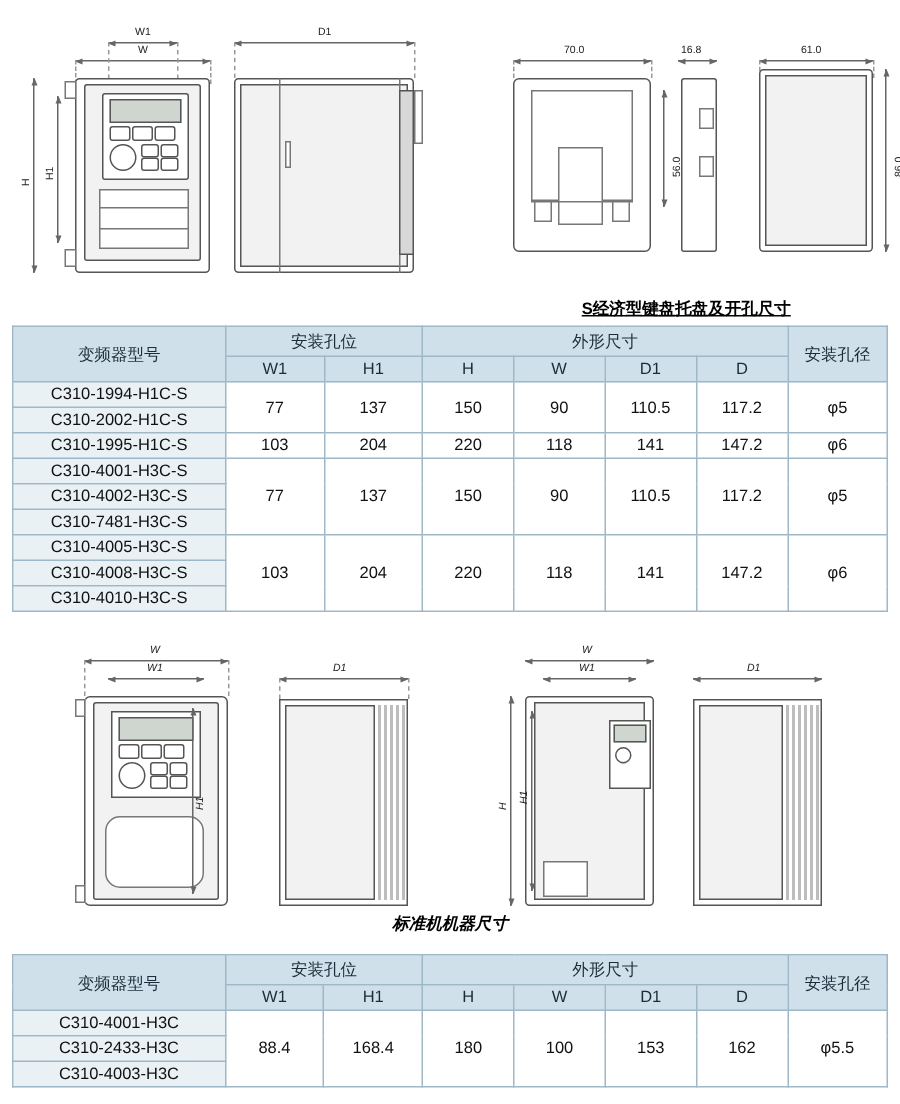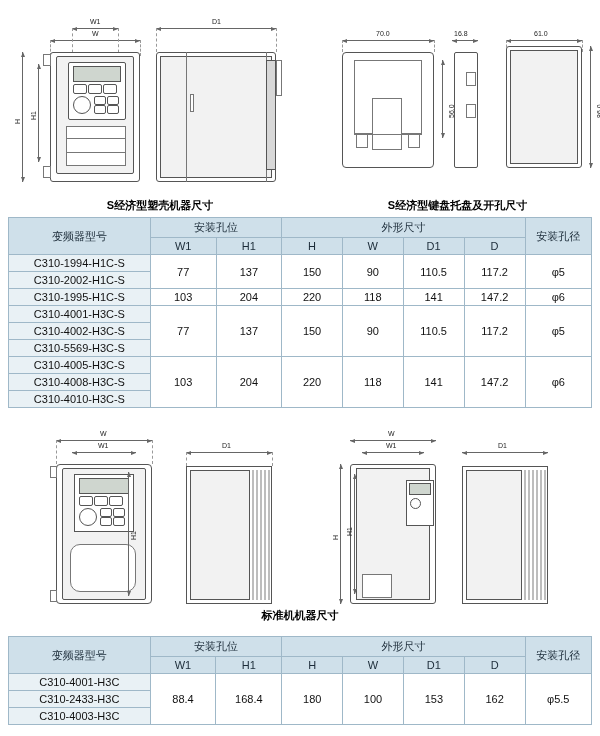--- a/index.html
+++ b/index.html
@@ -125,21 +125,20 @@
     <div class="rect thin" style="left:33px;top:158px;width:8px;height:12px;"></div>
 
     <div class="rect" style="left:146px;top:44px;width:120px;height:130px;border-radius:3px;"></div>
     <div class="rect grey" style="left:150px;top:48px;width:112px;height:122px;"></div>
     <div class="vline" style="left:176px;top:44px;height:130px;"></div>
     <div class="vline" style="left:256px;top:44px;height:130px;"></div>
     <div class="rect thin" style="left:266px;top:52px;width:6px;height:36px;"></div>
     <div class="rect dgrey" style="left:256px;top:52px;width:10px;height:110px;"></div>
     <div class="rect thin" style="left:180px;top:86px;width:4px;height:18px;"></div>
 
-    <div class="caption" style="left:0px;top:190px;width:300px;">S经济型塑壳机器尺寸</div>
   </div>
 
   <div class="draw" style="left:320px;top:8px;width:275px;height:180px;">
 
     <div class="arrowline" style="left:22px;top:32px;width:92px;"></div>
     <div class="dim" style="left:56px;top:22px;">70.0</div>
     <div class="extline" style="left:22px;top:32px;height:12px;"></div>
     <div class="extline" style="left:114px;top:32px;height:12px;"></div>
 
     <div class="arrowline" style="left:132px;top:32px;width:26px;"></div>
@@ -162,21 +161,21 @@
 
     <div class="rect" style="left:134px;top:44px;width:24px;height:116px;border-radius:2px;"></div>
     <div class="rect thin" style="left:146px;top:64px;width:10px;height:14px;"></div>
     <div class="rect thin" style="left:146px;top:96px;width:10px;height:14px;"></div>
 
     <div class="rect" style="left:186px;top:38px;width:76px;height:122px;border-radius:3px;"></div>
     <div class="rect grey" style="left:190px;top:42px;width:68px;height:114px;"></div>
     <div class="arrowvert" style="left:270px;top:38px;height:122px;"></div>
     <div class="dimv" style="left:276px;top:110px;">86.0</div>
 
-    <div class="caption" style="left:0px;top:190px;width:275px;">S经济型键盘托盘及开孔尺寸</div>
+    <div class="caption" style="left:0px;top:190px;width:275px;text-decoration:underline;">S经济型键盘托盘及开孔尺寸</div>
   </div>
 
   <table class="dims" style="left:8px;top:217px;width:584px;">
     <thead>
       <tr>
         <th rowspan="2" style="width:142px;">变频器型号</th>
         <th colspan="2" style="width:132px;">安装孔位</th>
         <th colspan="4" style="width:244px;">外形尺寸</th>
         <th rowspan="2" style="width:66px;">安装孔径</th>
       </tr>
@@ -220,42 +219,42 @@
         <td class="val" rowspan="3">150</td>
         <td class="val" rowspan="3">90</td>
         <td class="val" rowspan="3">110.5</td>
         <td class="val" rowspan="3">117.2</td>
         <td class="val" rowspan="3">φ5</td>
       </tr>
       <tr>
         <td class="model">C310-4002-H3C-S</td>
       </tr>
       <tr>
-        <td class="model">C310-5569-H3C-S</td>
+        <td class="model">C310-7481-H3C-S</td>
       </tr>
       <tr>
         <td class="model">C310-4005-H3C-S</td>
         <td class="val" rowspan="3">103</td>
         <td class="val" rowspan="3">204</td>
         <td class="val" rowspan="3">220</td>
         <td class="val" rowspan="3">118</td>
         <td class="val" rowspan="3">141</td>
         <td class="val" rowspan="3">147.2</td>
         <td class="val" rowspan="3">φ6</td>
       </tr>
       <tr>
         <td class="model">C310-4008-H3C-S</td>
       </tr>
       <tr>
         <td class="model">C310-4010-H3C-S</td>
       </tr>
     </tbody>
   </table>
 
-  <div class="draw" style="left:10px;top:424px;width:580px;height:180px;">
+  <div class="draw" style="left:10px;top:424px;width:580px;height:180px;font-style:italic;">
 
     <div class="arrowline" style="left:46px;top:16px;width:96px;"></div>
     <div class="dim" style="left:90px;top:6px;">W</div>
     <div class="arrowline" style="left:62px;top:28px;width:64px;"></div>
     <div class="dim" style="left:88px;top:18px;">W1</div>
     <div class="extline" style="left:46px;top:16px;height:24px;"></div>
     <div class="extline" style="left:142px;top:16px;height:24px;"></div>
 
     <div class="rect" style="left:46px;top:40px;width:96px;height:140px;border-radius:4px;"></div>
     <div class="rect grey" style="left:52px;top:44px;width:84px;height:132px;border-radius:2px;"></div>

